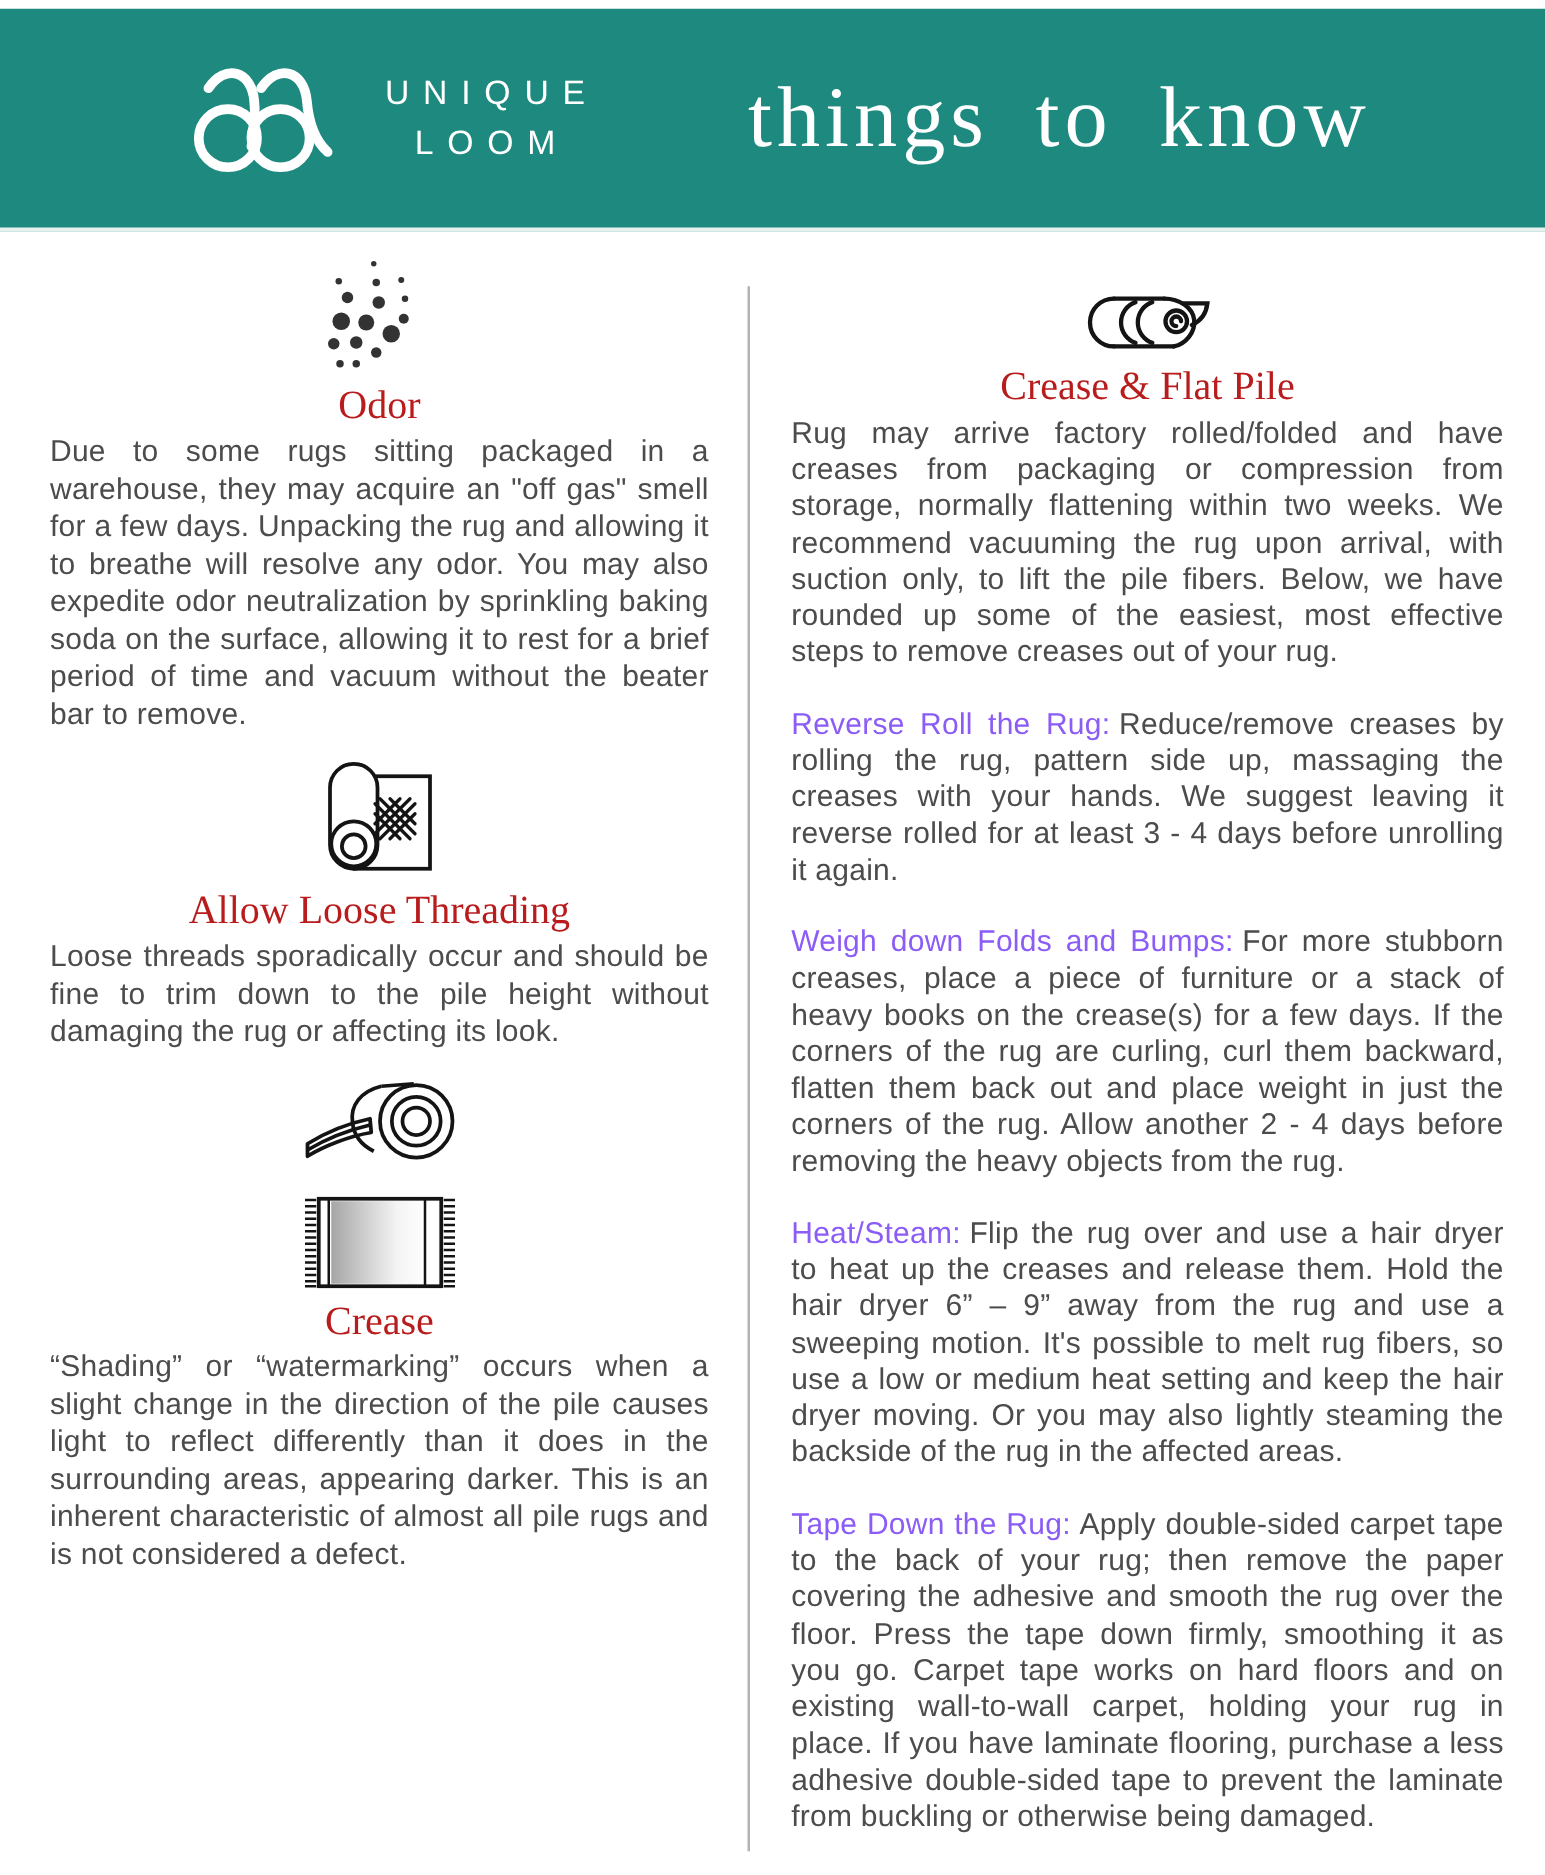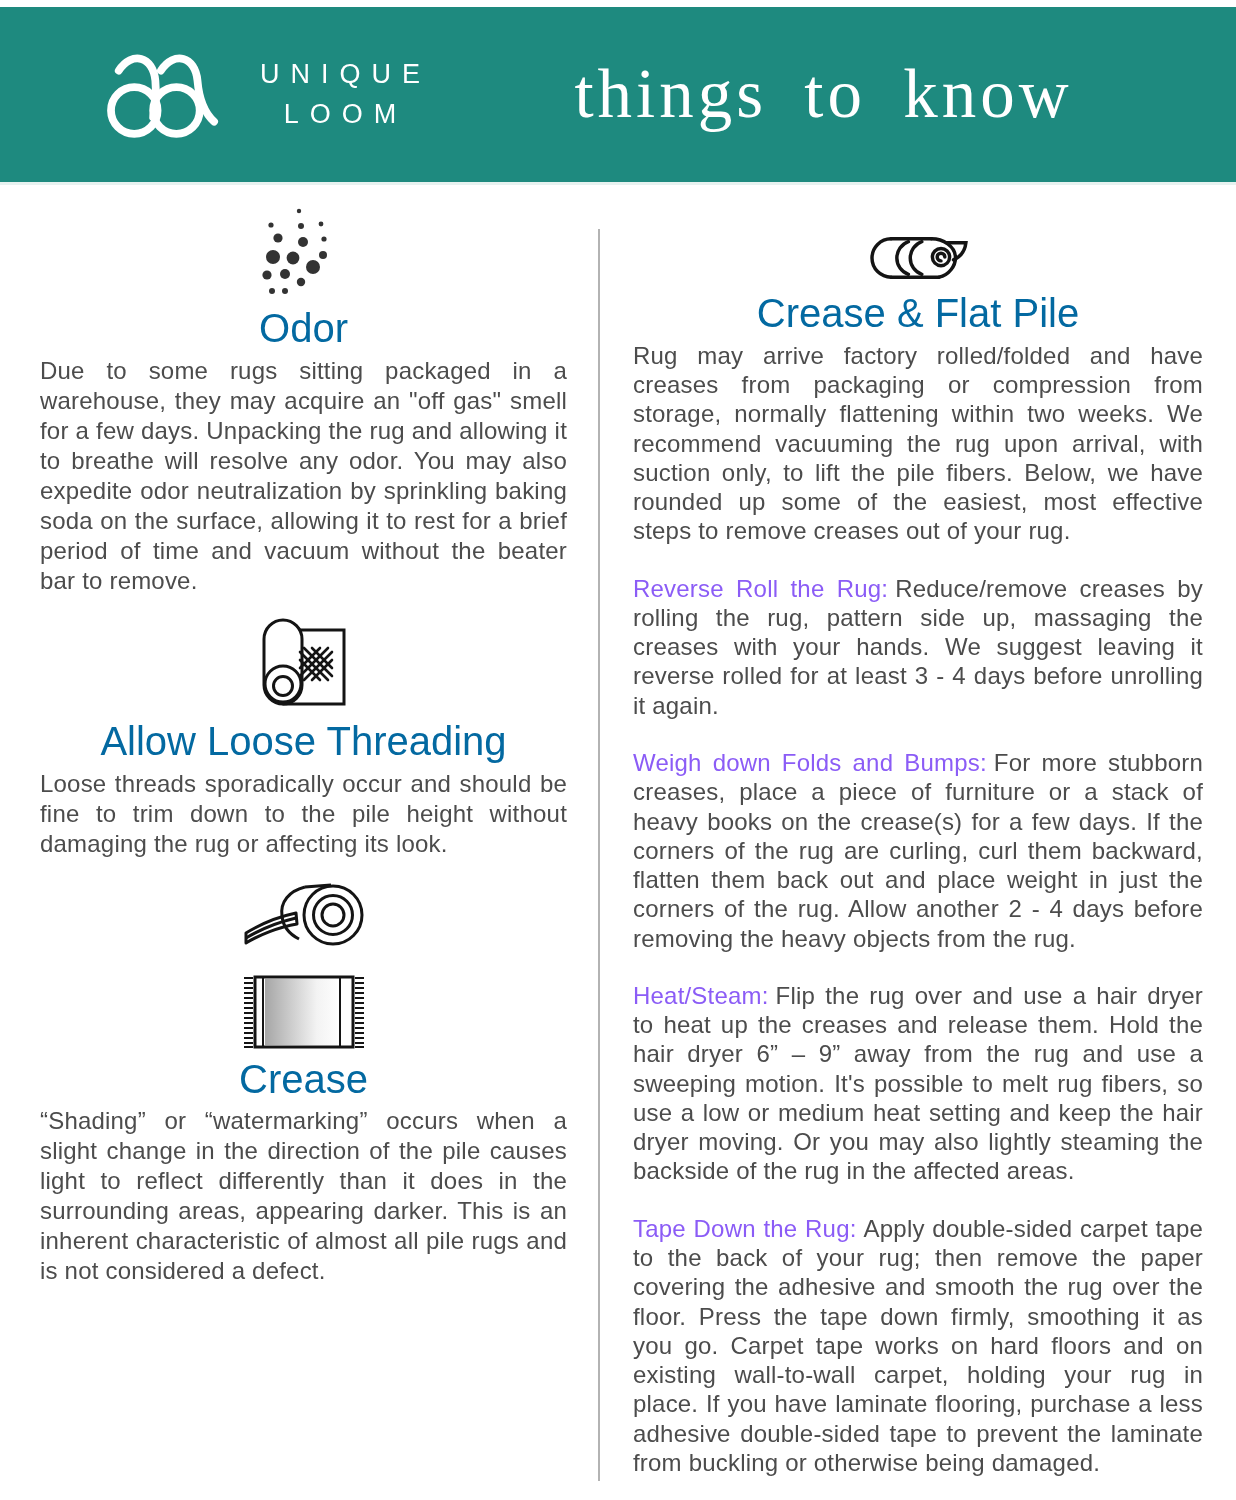--- a/index.html
+++ b/index.html
@@ -8,20 +8,21 @@
   .page { width: 1236px; height: 1500px; background: #fff; overflow: hidden; position: relative; }
 
   
   .banner {
     margin-top: 7px;
     height: 178px;
     background: #1e8a7f;
     display: flex;
     align-items: center;
     border-bottom: 3px solid #e7f2f0;
+    padding-left: 48px;
   }
   .logo-block { display: flex; align-items: center; gap: 28px; margin-left: 103px; }
   .logo-svg { width: 118px; height: 102px; display: block; }
   .brand { display: flex; flex-direction: column; align-items: center; color: #fff;
            font-size: 27px; letter-spacing: 11px; line-height: 1.45; font-weight: 400; }
   .brand span { display: block; text-indent: 11px; }
   .banner-title {
     flex: 1; text-align: center; color: #fff;
     font-family: "Liberation Serif", serif; font-weight: 400;
     font-size: 69px; letter-spacing: 4px; word-spacing: 16px;
@@ -30,22 +31,22 @@
 
   
   .content { display: flex; align-items: flex-start; }
   .col-left  { width: 527px; margin-left: 40px; }
   .divider   { width: 2px; background: #b3b3b3; margin-left: 31px; height: 1252px; margin-top: 44px; }
   .col-right { width: 570px; margin-left: 33px; }
 
   .sec { text-align: center; }
   .icon-wrap { display: flex; justify-content: center; align-items: flex-end; }
   .sec-title {
-    font-family: Liberation Sans, sans-serif; font-weight: 400;
-    color: #0369a1; font-size: 40px; line-height: 1.12; margin-top: 2px;
+    font-family: Liberation Serif, serif; font-weight: 400;
+    color: #b91c1c; font-size: 32px; line-height: 1.12; margin-top: 2px;
   }
   .body {
     font-size: 24px; line-height: 1.25; color: #4c4c4c;
     text-align: justify; margin-top: 5px; letter-spacing: 0.2px;
   }
   .col-right .body { line-height: 1.22; }
   .tip { margin-top: 28px; }
   .tip-label { color: #8b5cf6; font-weight: normal; margin-right: 7px; }
 
   

